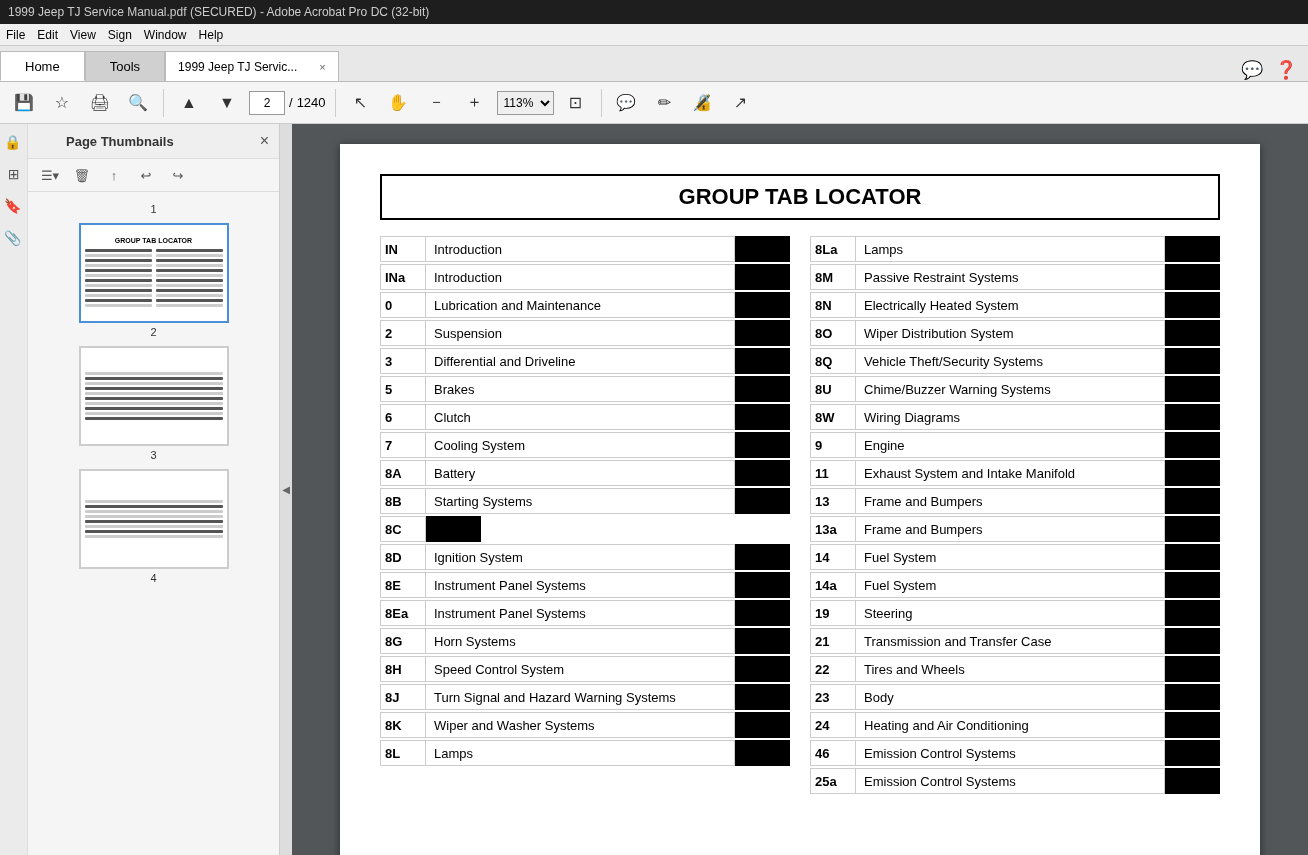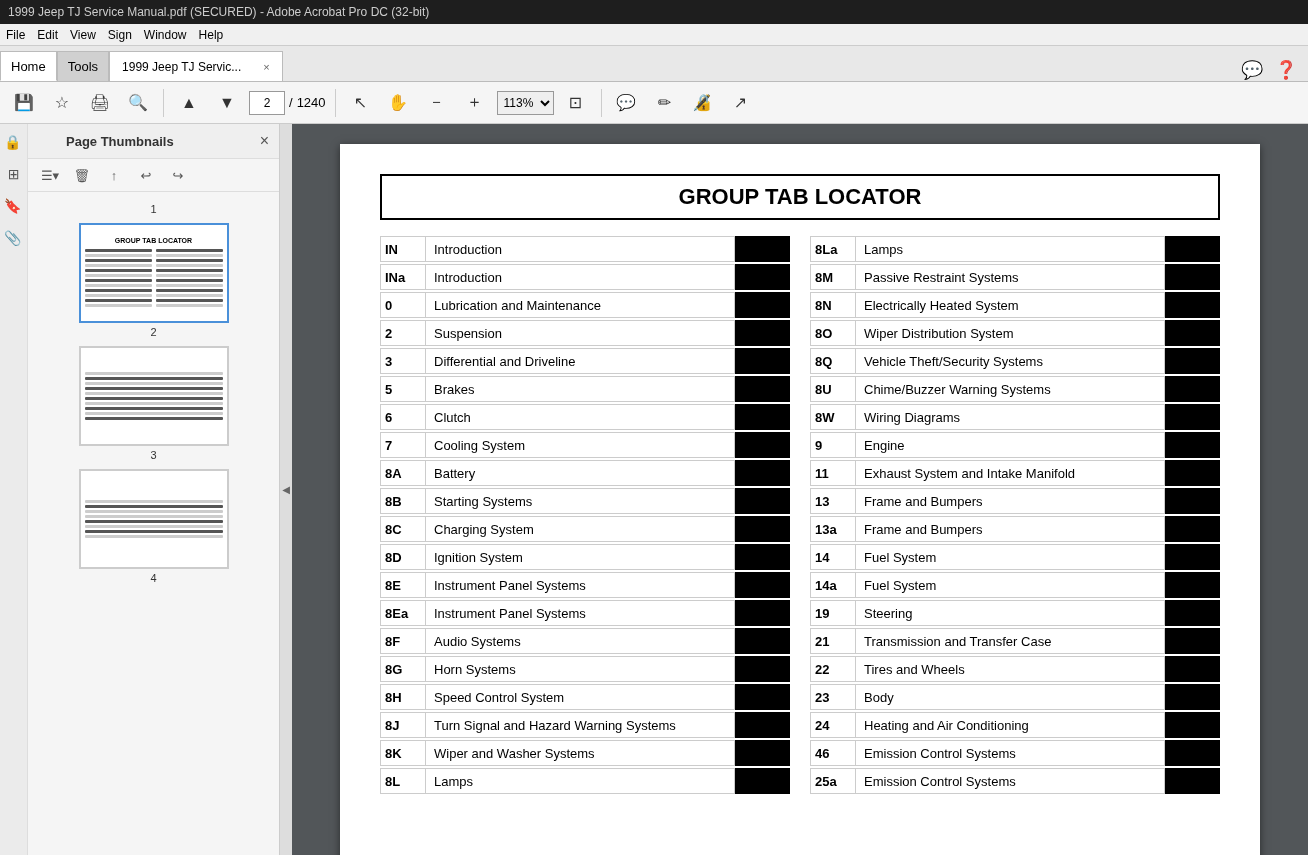--- a/index.html
+++ b/index.html
@@ -31,21 +31,21 @@
 
     
     .tab-bar {
       background: #e8e8e8;
       height: 36px;
       display: flex;
       align-items: flex-end;
       border-bottom: 1px solid #bbb;
     }
     .tab-home, .tab-tools {
-      padding: 6px 10px;
+      padding: 6px 24px;
       font-size: 13px;
       cursor: pointer;
       background: #d0d0d0;
       border: 1px solid #bbb;
       border-bottom: none;
       height: 30px;
       display: flex;
       align-items: center;
     }
     .tab-home { background: #fff; border-bottom: 1px solid #fff; }
@@ -517,41 +517,35 @@
               <div class="gtl-label">Battery</div>
               <div class="gtl-bar"></div>
             </div>
             <div class="gtl-row">
               <div class="gtl-code">8B</div>
               <div class="gtl-label">Starting Systems</div>
               <div class="gtl-bar"></div>
             </div>
             <div class="gtl-row">
               <div class="gtl-code">8C</div>
-              <div class="gtl-label">Charging System</div>
               <div class="gtl-bar"></div>
             </div>
             <div class="gtl-row">
               <div class="gtl-code">8D</div>
               <div class="gtl-label">Ignition System</div>
               <div class="gtl-bar"></div>
             </div>
             <div class="gtl-row">
               <div class="gtl-code">8E</div>
               <div class="gtl-label">Instrument Panel Systems</div>
               <div class="gtl-bar"></div>
             </div>
             <div class="gtl-row">
               <div class="gtl-code">8Ea</div>
               <div class="gtl-label">Instrument Panel Systems</div>
-              <div class="gtl-bar"></div>
-            </div>
-            <div class="gtl-row">
-              <div class="gtl-code">8F</div>
-              <div class="gtl-label">Audio Systems</div>
               <div class="gtl-bar"></div>
             </div>
             <div class="gtl-row">
               <div class="gtl-code">8G</div>
               <div class="gtl-label">Horn Systems</div>
               <div class="gtl-bar"></div>
             </div>
             <div class="gtl-row">
               <div class="gtl-code">8H</div>
               <div class="gtl-label">Speed Control System</div>

